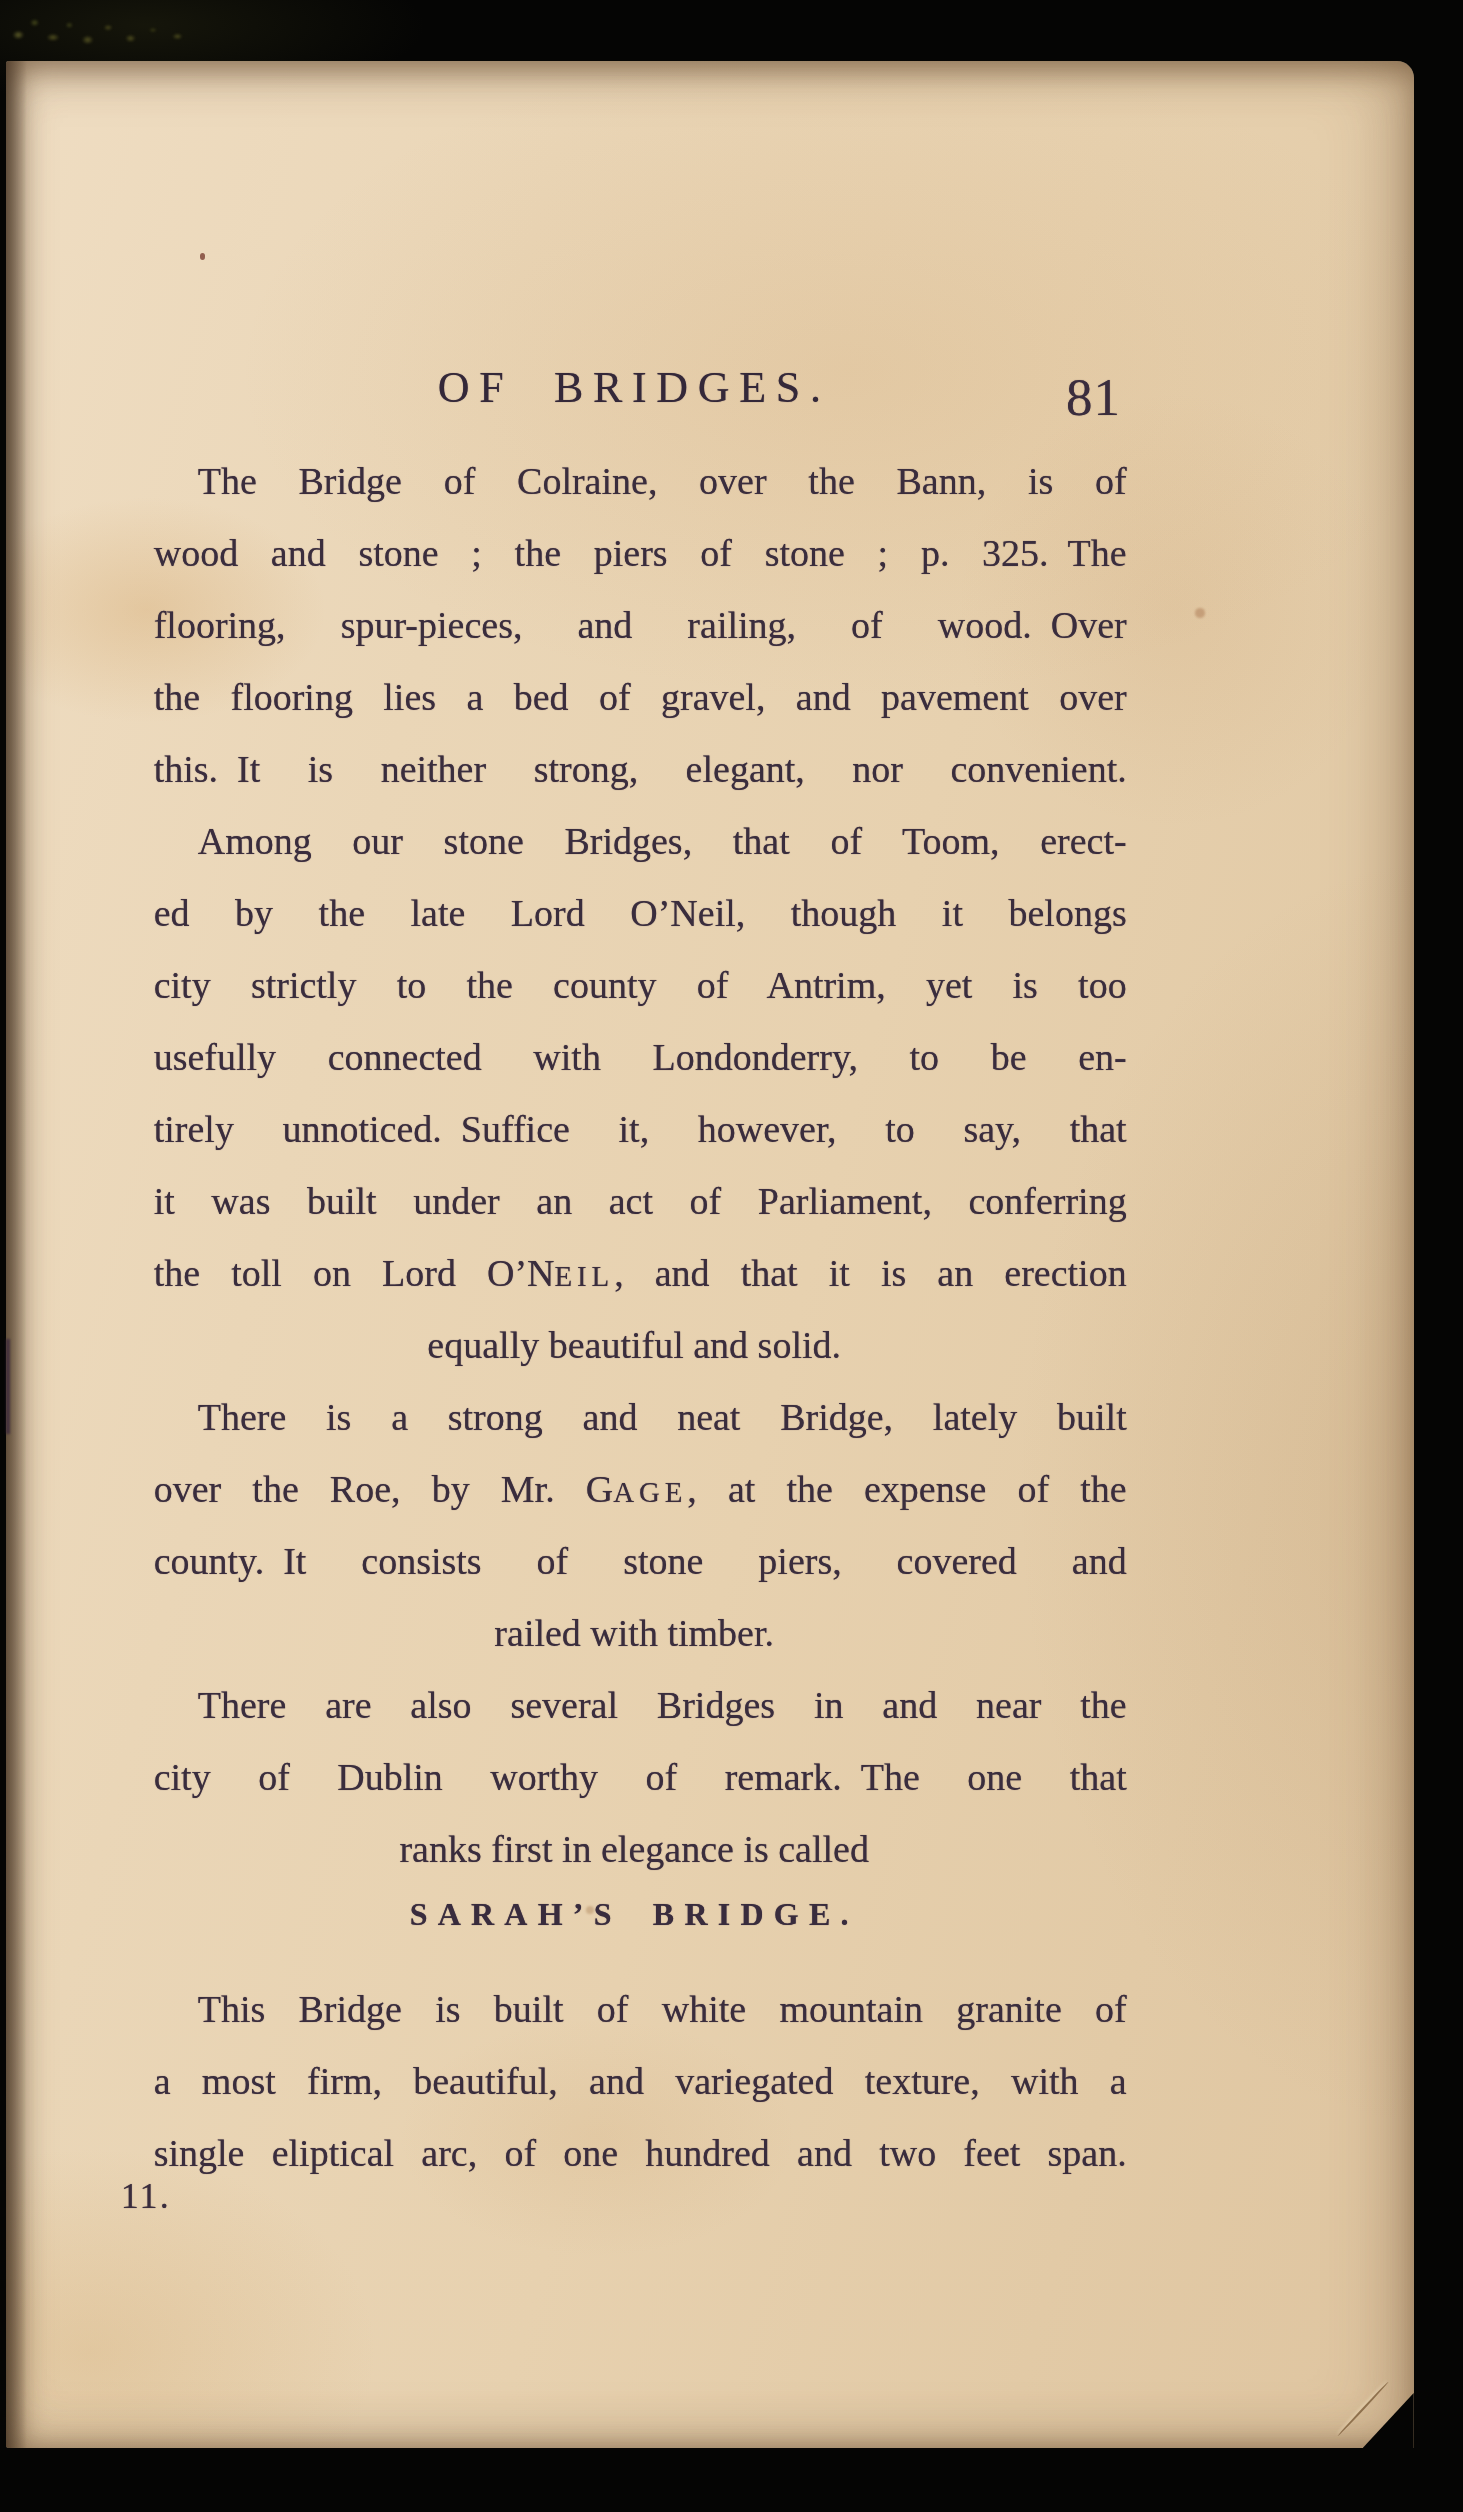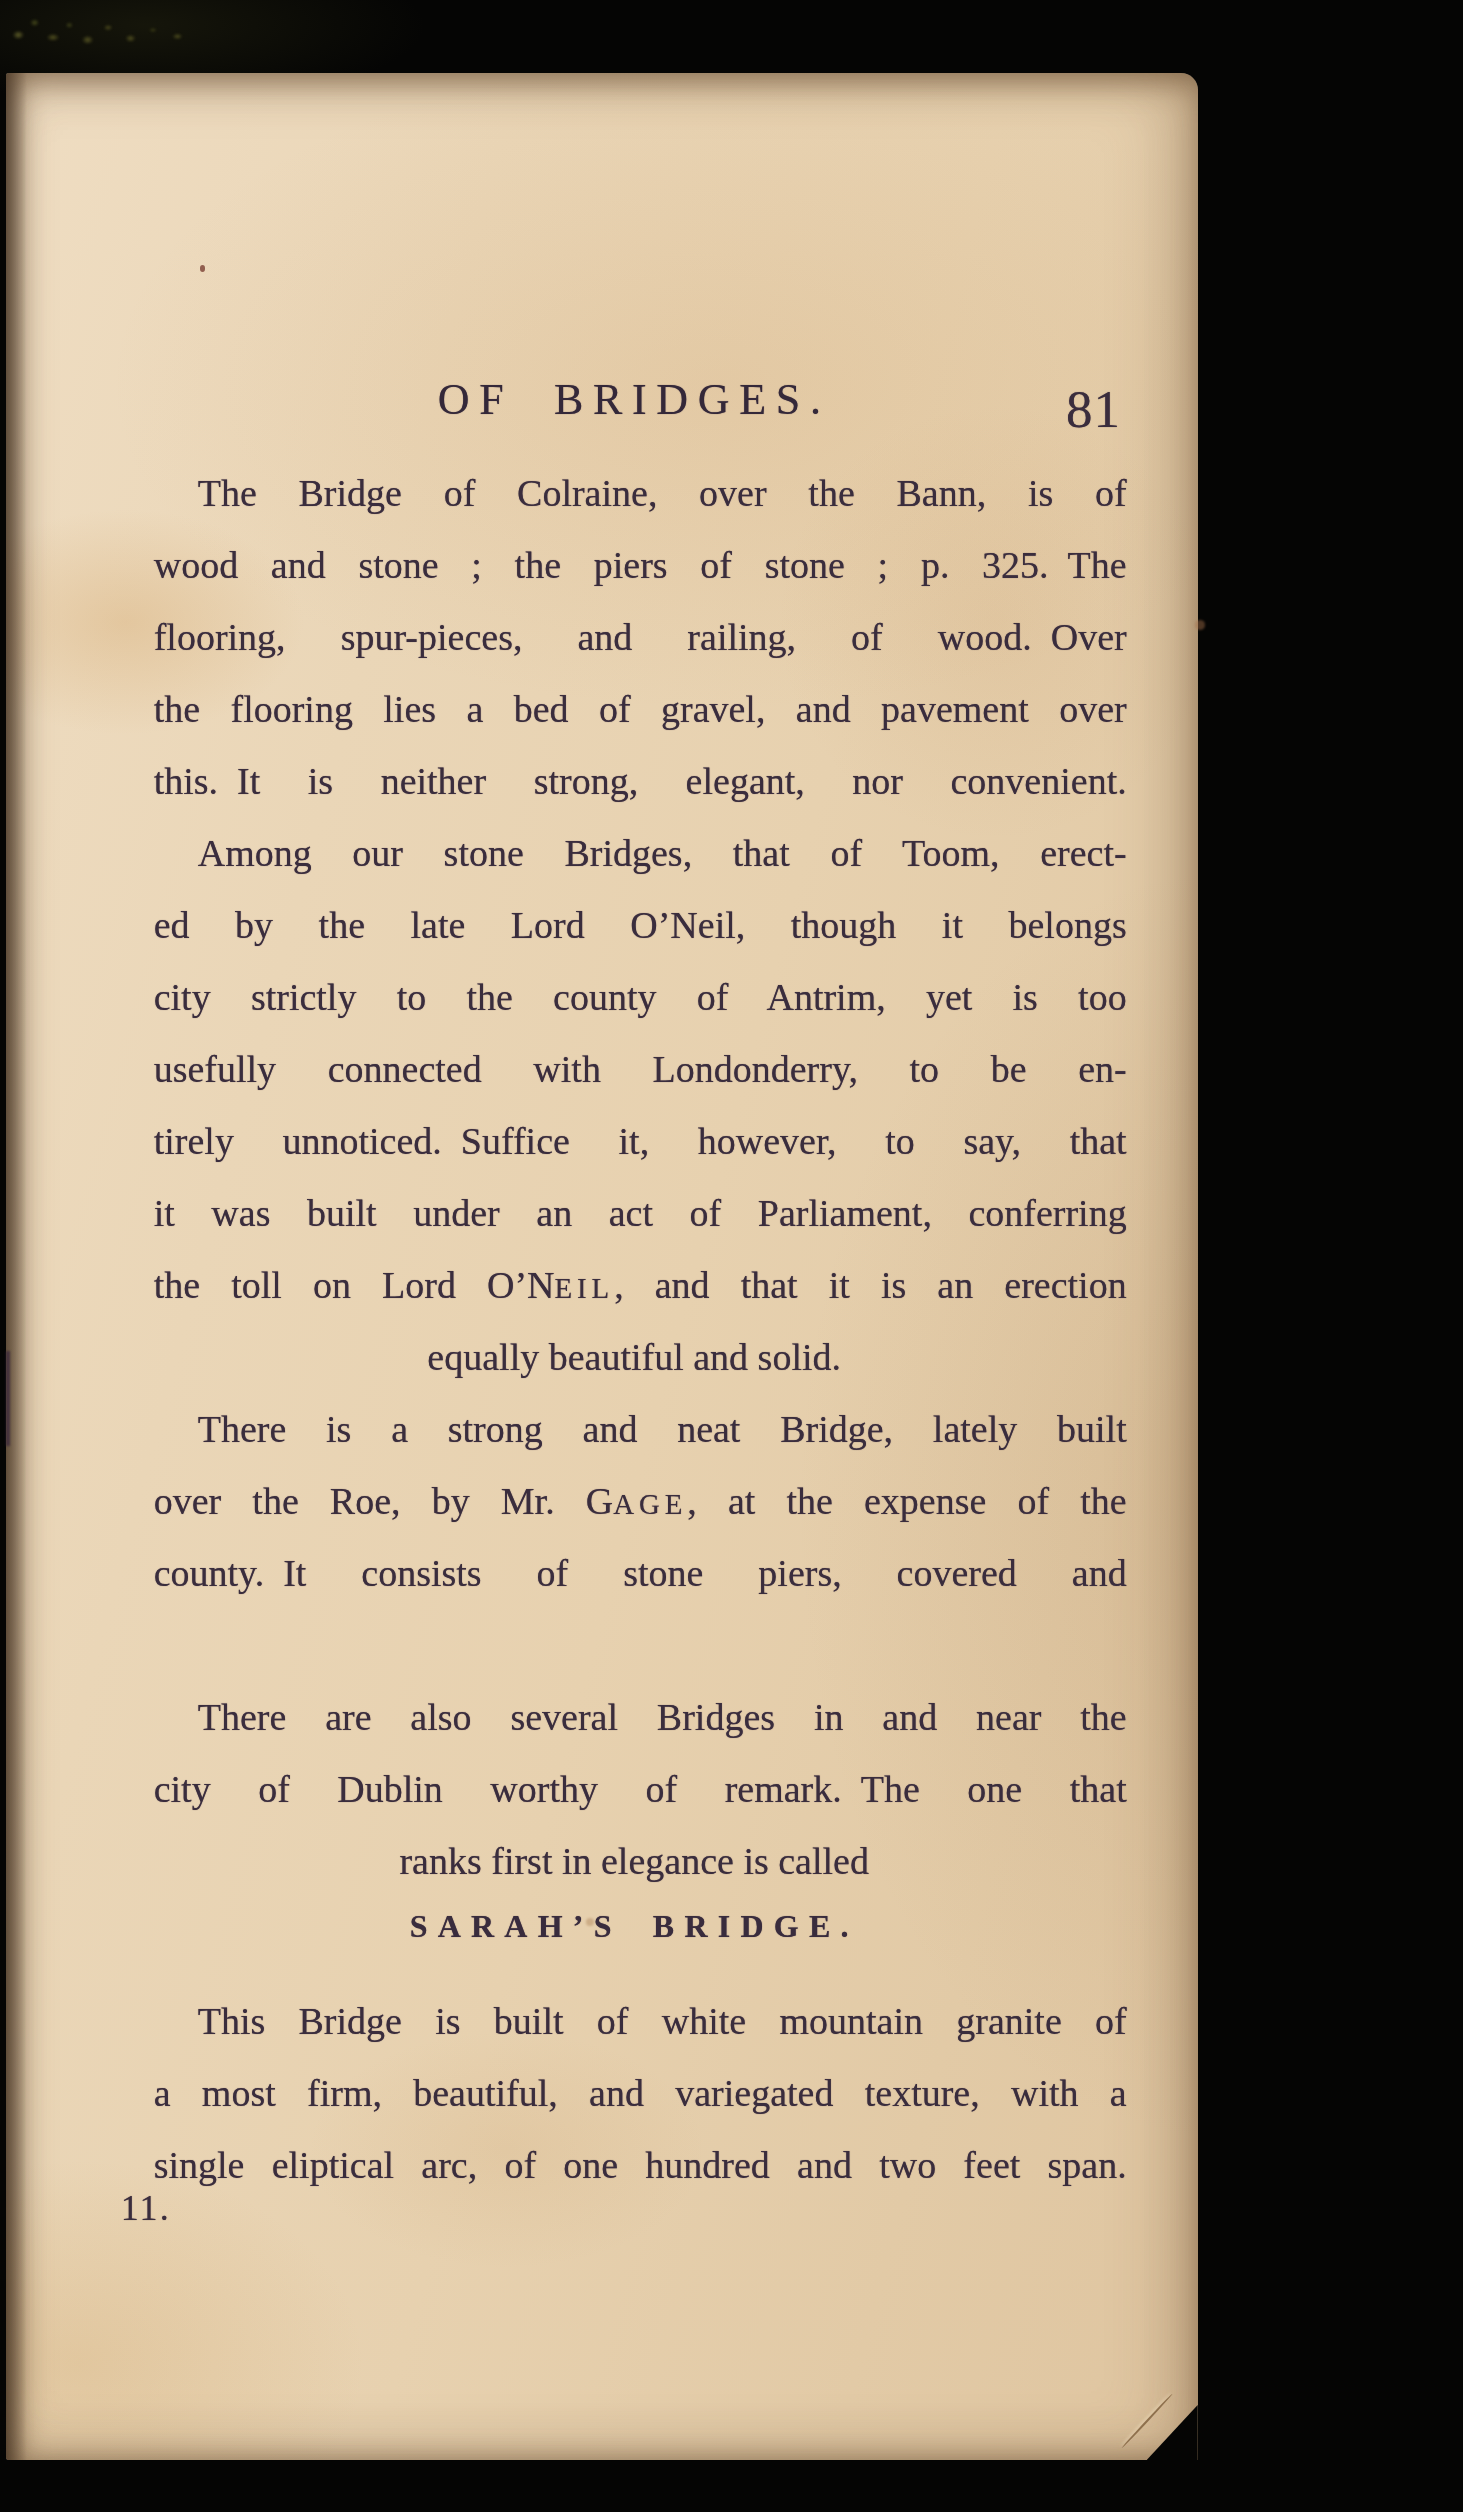--- a/index.html
+++ b/index.html
@@ -22,21 +22,21 @@
       radial-gradient(5.7px 4.7px at 33% 35%, #44471b, transparent 70%),
       radial-gradient(8.5px 6.6px at 42% 65%, #5f5d27, transparent 70%),
       radial-gradient(6.6px 4.7px at 52% 40%, #514f1f, transparent 70%),
       radial-gradient(7.6px 5.7px at 63% 62%, #5a5823, transparent 70%),
       radial-gradient(5.7px 3.8px at 74% 45%, #3f4016, transparent 70%),
       radial-gradient(7.6px 4.7px at 86% 58%, #565521, transparent 70%);
     filter:blur(0.9px);
     opacity:.85;
   }
   .paper{
-    position:absolute;left:5.7px;top:73px;width:1192px;height:2387px;
+    position:absolute;left:5.7px;top:61px;width:1408px;height:2387px;
     border-radius:2.8px 17px 0 2.8px;
     background:
       radial-gradient(852px 455px at 60% 13%, rgba(198,148,88,0.16), transparent 72%),
       radial-gradient(256px 161px at 10% 23%, rgba(205,155,90,0.30), transparent 70%),
       radial-gradient(303px 303px at 83% 23%, rgba(190,140,85,0.13), transparent 72%),
       radial-gradient(398px 284px at 6% 96%, rgba(200,155,90,0.24), transparent 72%),
       radial-gradient(284px 170px at 42% 87%, rgba(195,150,95,0.14), transparent 70%),
       radial-gradient(568px 852px at 102% 60%, rgba(165,125,78,0.18), transparent 75%),
       linear-gradient(105deg, #efddc2 0%, #ead6b7 28%, #e7d1af 55%, #e2caa6 80%, #dfc5a0 100%);
     box-shadow:
@@ -148,20 +148,21 @@
         </div>
         <div class="line short">equally beautiful and solid.</div>
       </div>
 
       <div class="para" style="top:1320px">
         <div class="line j indent">There is a strong and neat Bridge, lately built</div>
         <div class="line j">
           <span>over the Roe, by Mr. G</span><span class="sc">AGE</span><span>, at the expense of the</span>
         </div>
         <div class="line j">county. It consists of stone piers, covered and</div>
+        <div class="line short">railed with timber.</div>
       </div>
 
       <div class="para" style="top:1608px">
         <div class="line j indent">There are also several Bridges in and near the</div>
         <div class="line j">city of Dublin worthy of remark. The one that</div>
         <div class="line short">ranks first in elegance is called</div>
       </div>
 
       <div class="section-heading">SARAH’S BRIDGE.</div>
 

